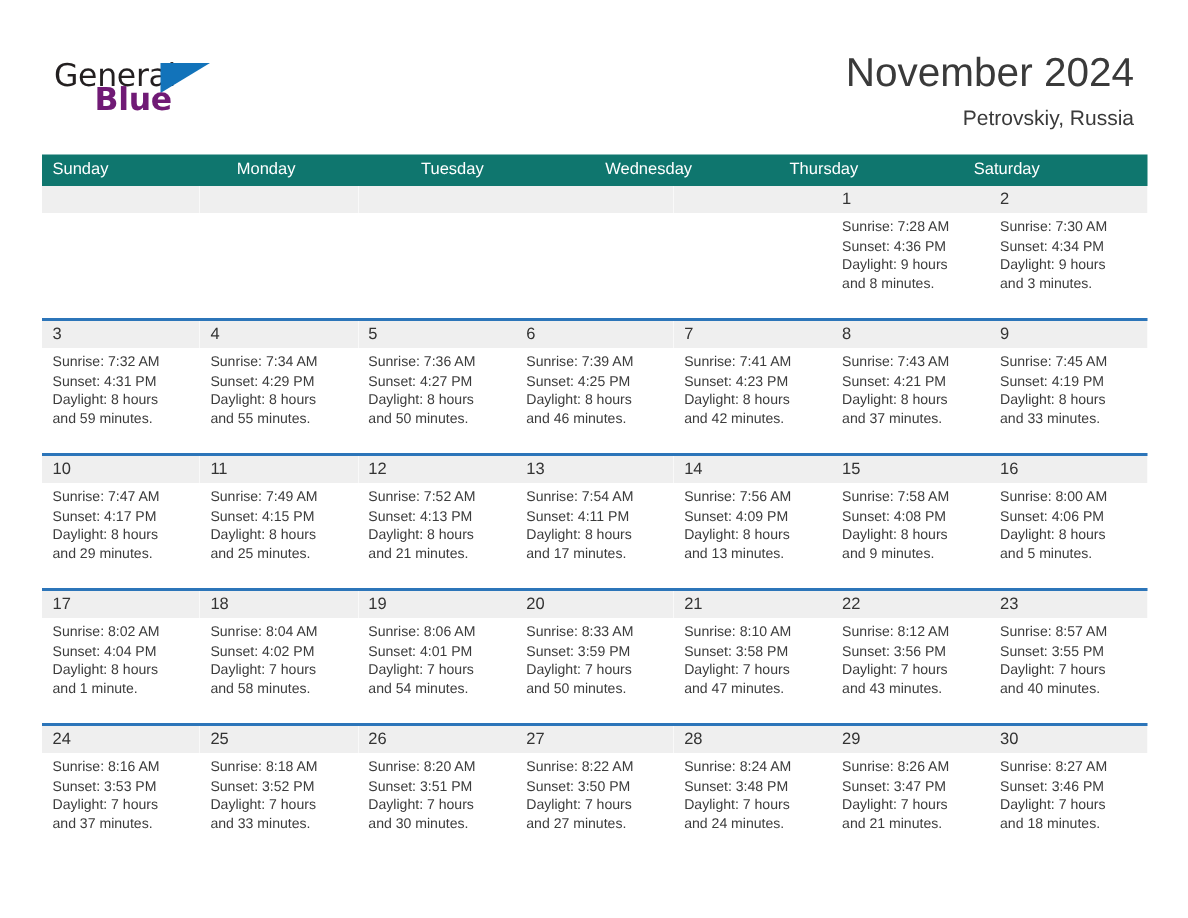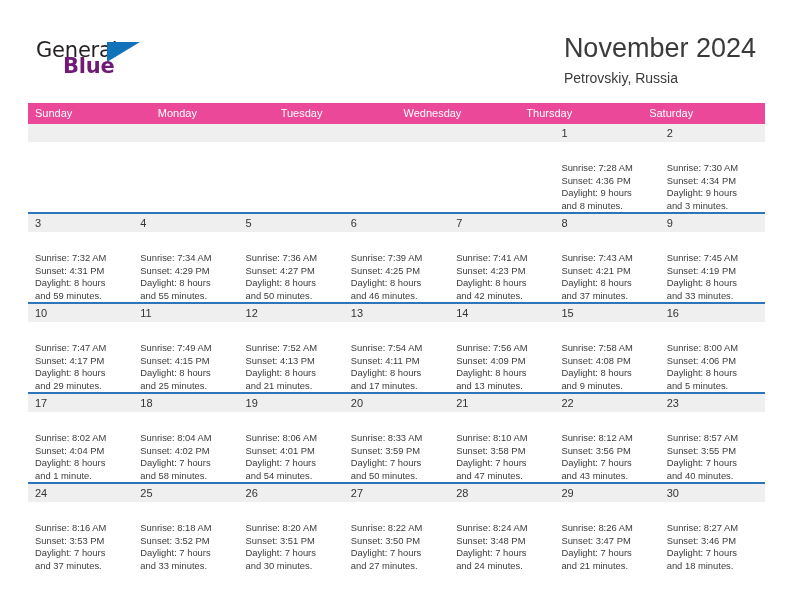--- a/index.html
+++ b/index.html
@@ -59,20 +59,21 @@
     letter-spacing: -0.2px;
     color: #701a75;
     font-family: "DejaVu Sans", sans-serif;
     font-weight: bold;
   }
 
   .title-block {
     position: absolute;
     right: 36px;
     top: 32px;
+    text-align: right;
   }
   .cal-title {
     font-size: 27px;
     font-weight: normal;
     color: #3a3a3a;
     line-height: 32px;
     white-space: nowrap;
   }
   .cal-subtitle {
     font-size: 14px;
@@ -84,21 +85,21 @@
 
   
   .calendar {
     position: absolute;
     left: 28px;
     top: 103px;
     width: 737px;
   }
   .dow-row {
     display: flex;
-    background: #ec4899;
+    background: #0f766e;
     height: 21px;
   }
   .dow {
     flex: 1 1 0;
     color: #ffffff;
     font-size: 11px;
     line-height: 21px;
     padding-left: 7px;
     box-sizing: border-box;
     white-space: nowrap;
@@ -120,21 +121,21 @@
   .cell .daynum-strip {
     background: #efefef;
     height: 18px;
     font-size: 11px;
     line-height: 18px;
     color: #333333;
     padding-left: 7px;
     box-sizing: border-box;
   }
   .cell .lines {
-    padding: 20px 6px 0 7px;
+    padding: 3px 6px 0 7px;
   }
   .cell .line {
     font-size: 9.4px;
     line-height: 12.6px;
     color: #3c3c3c;
     white-space: nowrap;
   }
   .cell.empty .daynum-strip { background: #efefef; }
 </style>
 </head>

